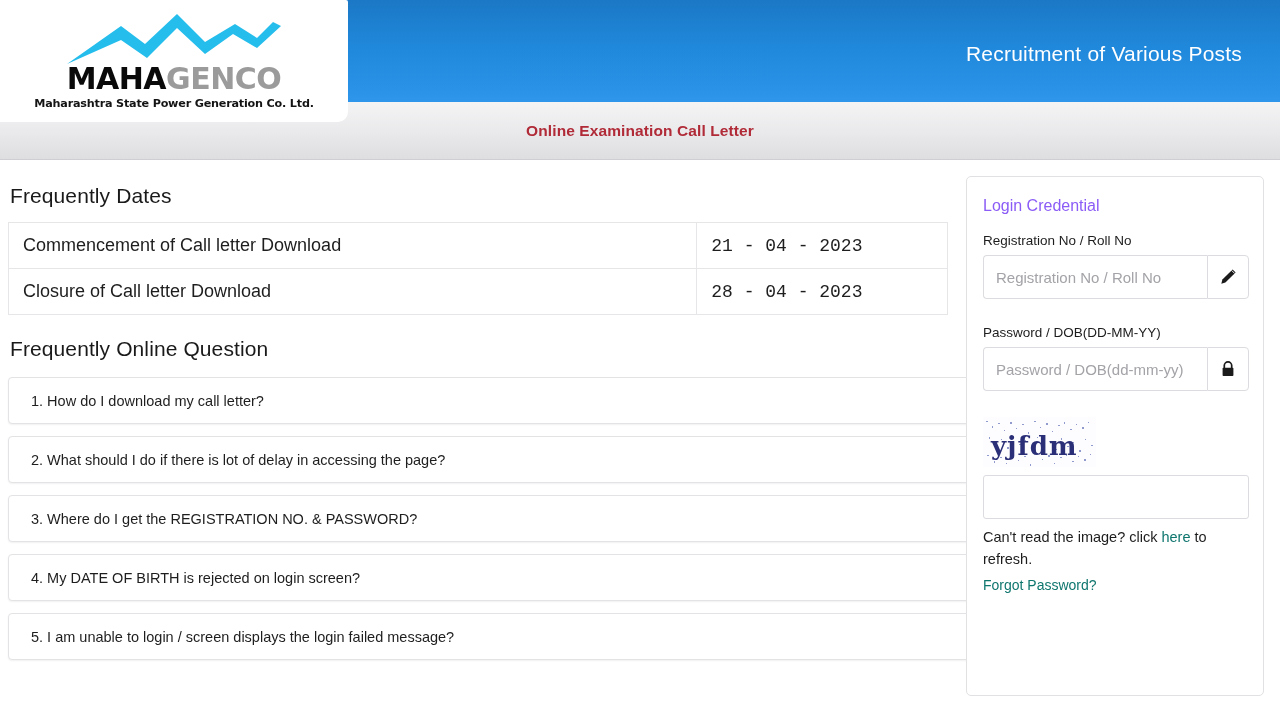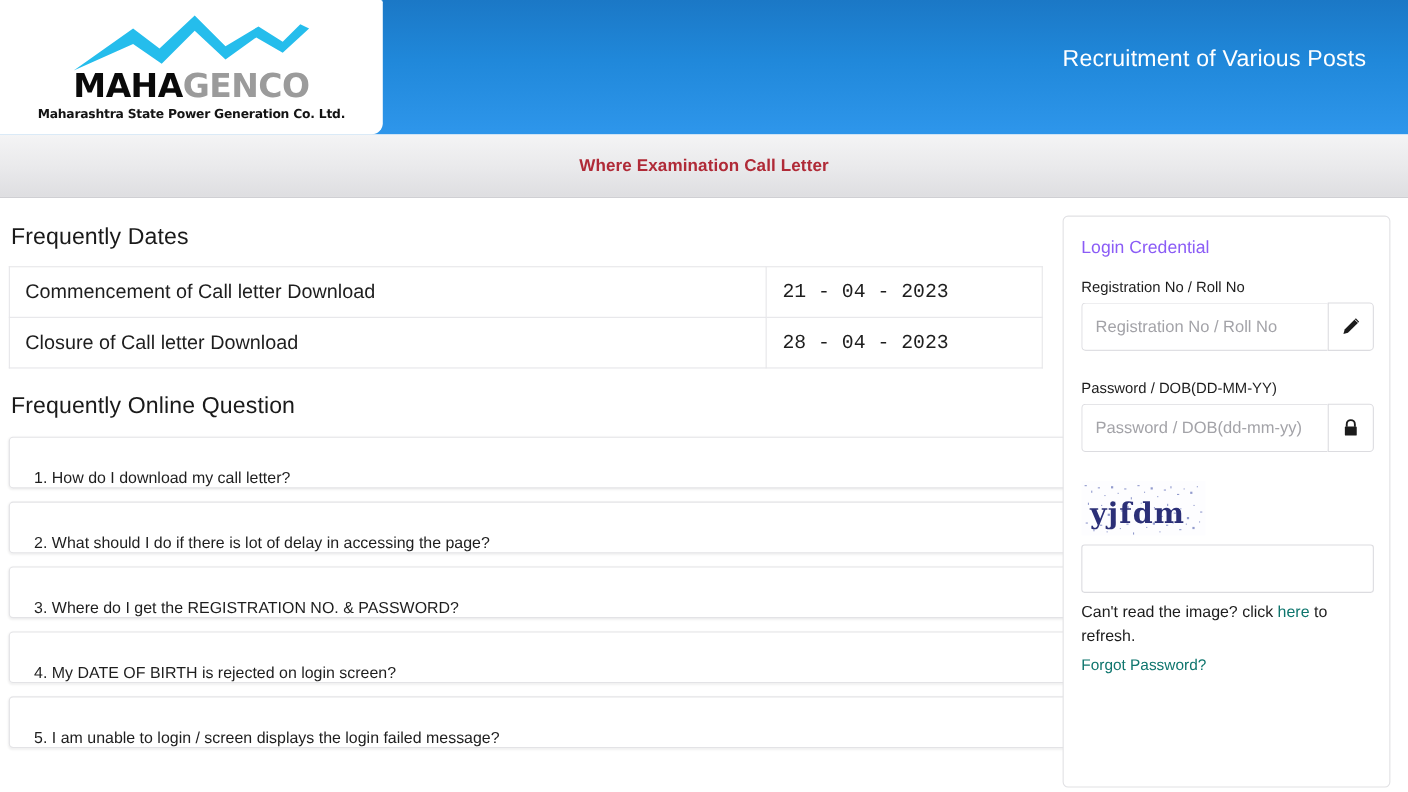--- a/index.html
+++ b/index.html
@@ -6,21 +6,21 @@
   html, body {
     width: 1280px; height: 720px;
     font-family: "Liberation Sans", sans-serif;
     background: #ffffff;
     overflow: hidden;
   }
 
   
   .header {
     position: relative;
-    height: 122px;
+    height: 102px;
     background: linear-gradient(180deg, #1b78c6 0%, #2088da 45%, #2e96eb 100%);
     display: flex; align-items: center;
   }
   .logo-box {
     position: absolute; left: 0; top: 0;
     width: 348px; height: 122px;
     background: #ffffff;
     border-bottom-right-radius: 10px;
     border-top-right-radius: 2px;
     display: flex; flex-direction: column;
@@ -86,21 +86,21 @@
   .dates-table td.value { width: 251px; font-family: Liberation Mono, monospace; }
 
   
   .faq-list { margin-top: 16px; }
   .faq-item {
     width: 1005px; height: 47px;
     background: #fff;
     border: 1px solid #e3e3e6;
     border-radius: 4px;
     box-shadow: 0 1px 2px rgba(0,0,0,0.06);
-    display: flex; align-items: flex-end;
+    display: flex; align-items: center;
     justify-content: space-between;
     padding: 0 18px 0 22px;
     margin-bottom: 12px;
   }
   .faq-q { font-size: 14.5px; color: #1e1e1e; }
   .chev { width: 16px; height: 16px; display: block; }
 
   
   .login-panel {
     width: 298px;
@@ -166,21 +166,21 @@
     </svg>
     <div class="logo-word">
       <span class="maha">MAHA</span><span class="genco">GENCO</span>
     </div>
     <div class="logo-sub">Maharashtra State Power Generation Co. Ltd.</div>
   </div>
   <div class="header-title">Recruitment of Various Posts</div>
 </div>
 
 <div class="subbanner">
-  <div class="subbanner-text">Where Examination Call Letter</div>
+  <div class="subbanner-text">Online Examination Call Letter</div>
 </div>
 
 <div class="main">
 
   <div class="left-col">
 
     <div class="section-title">Frequently Dates</div>
 
     <table class="dates-table">
       <tbody>

